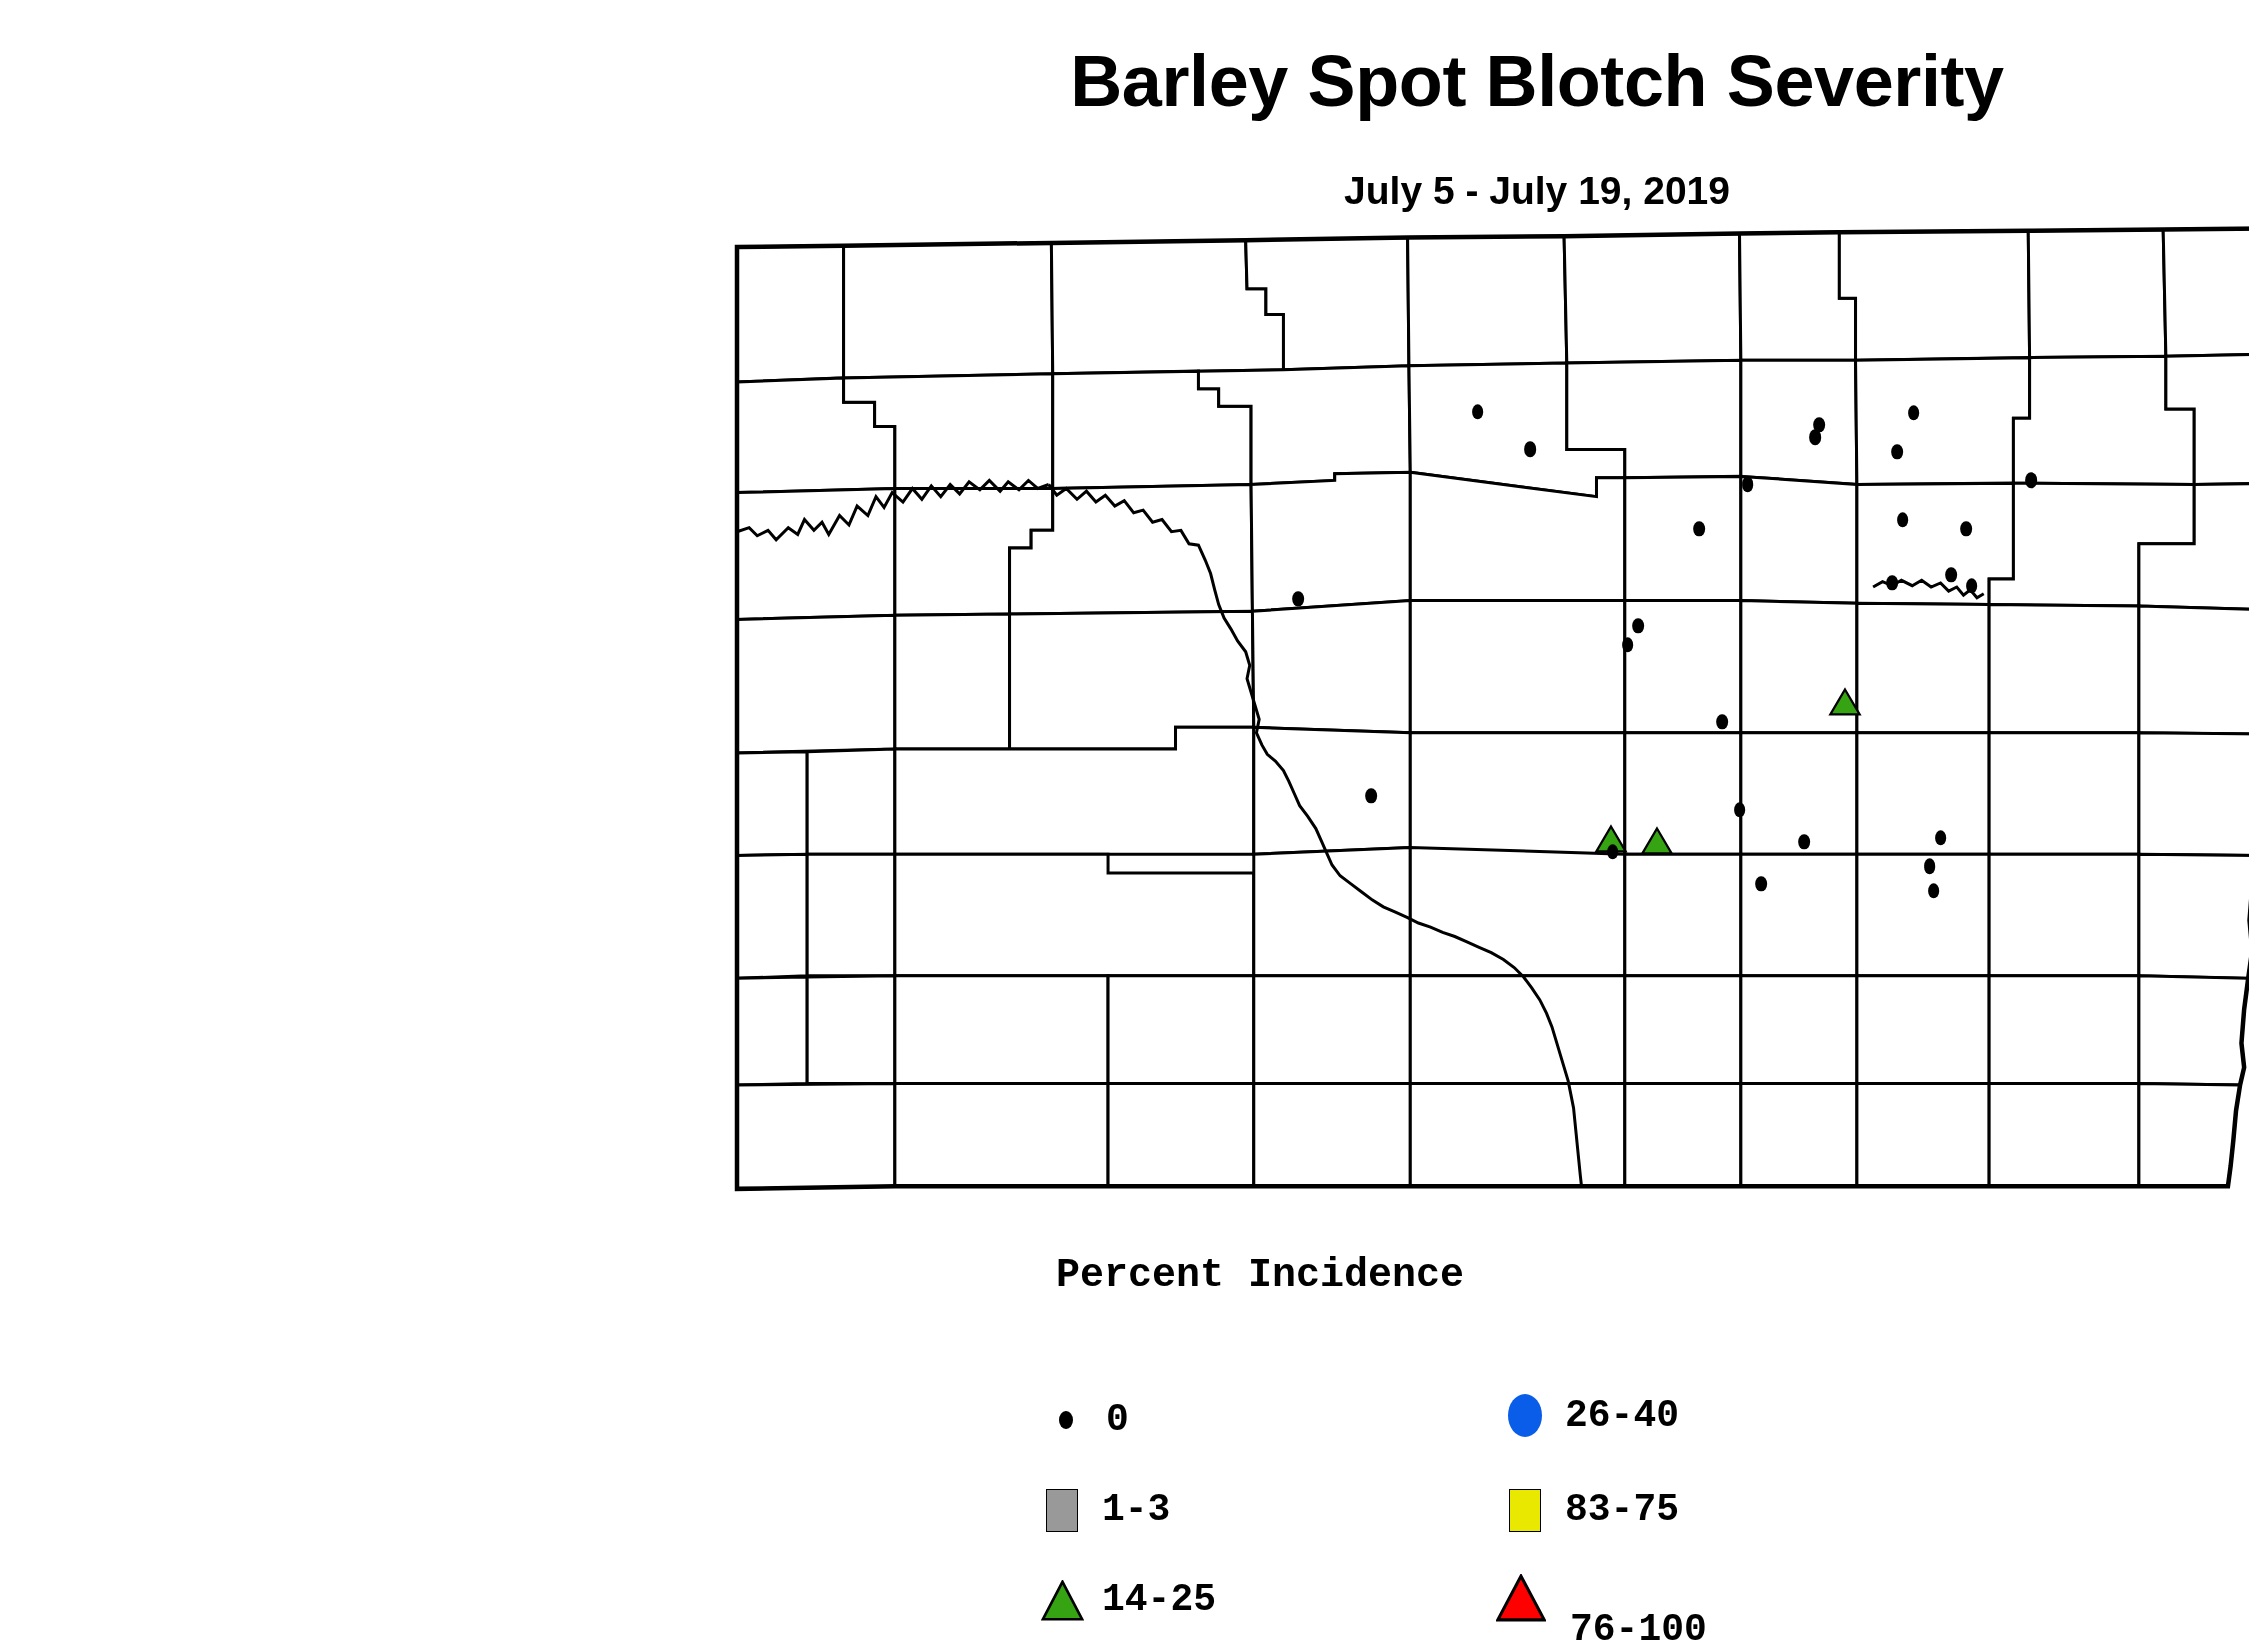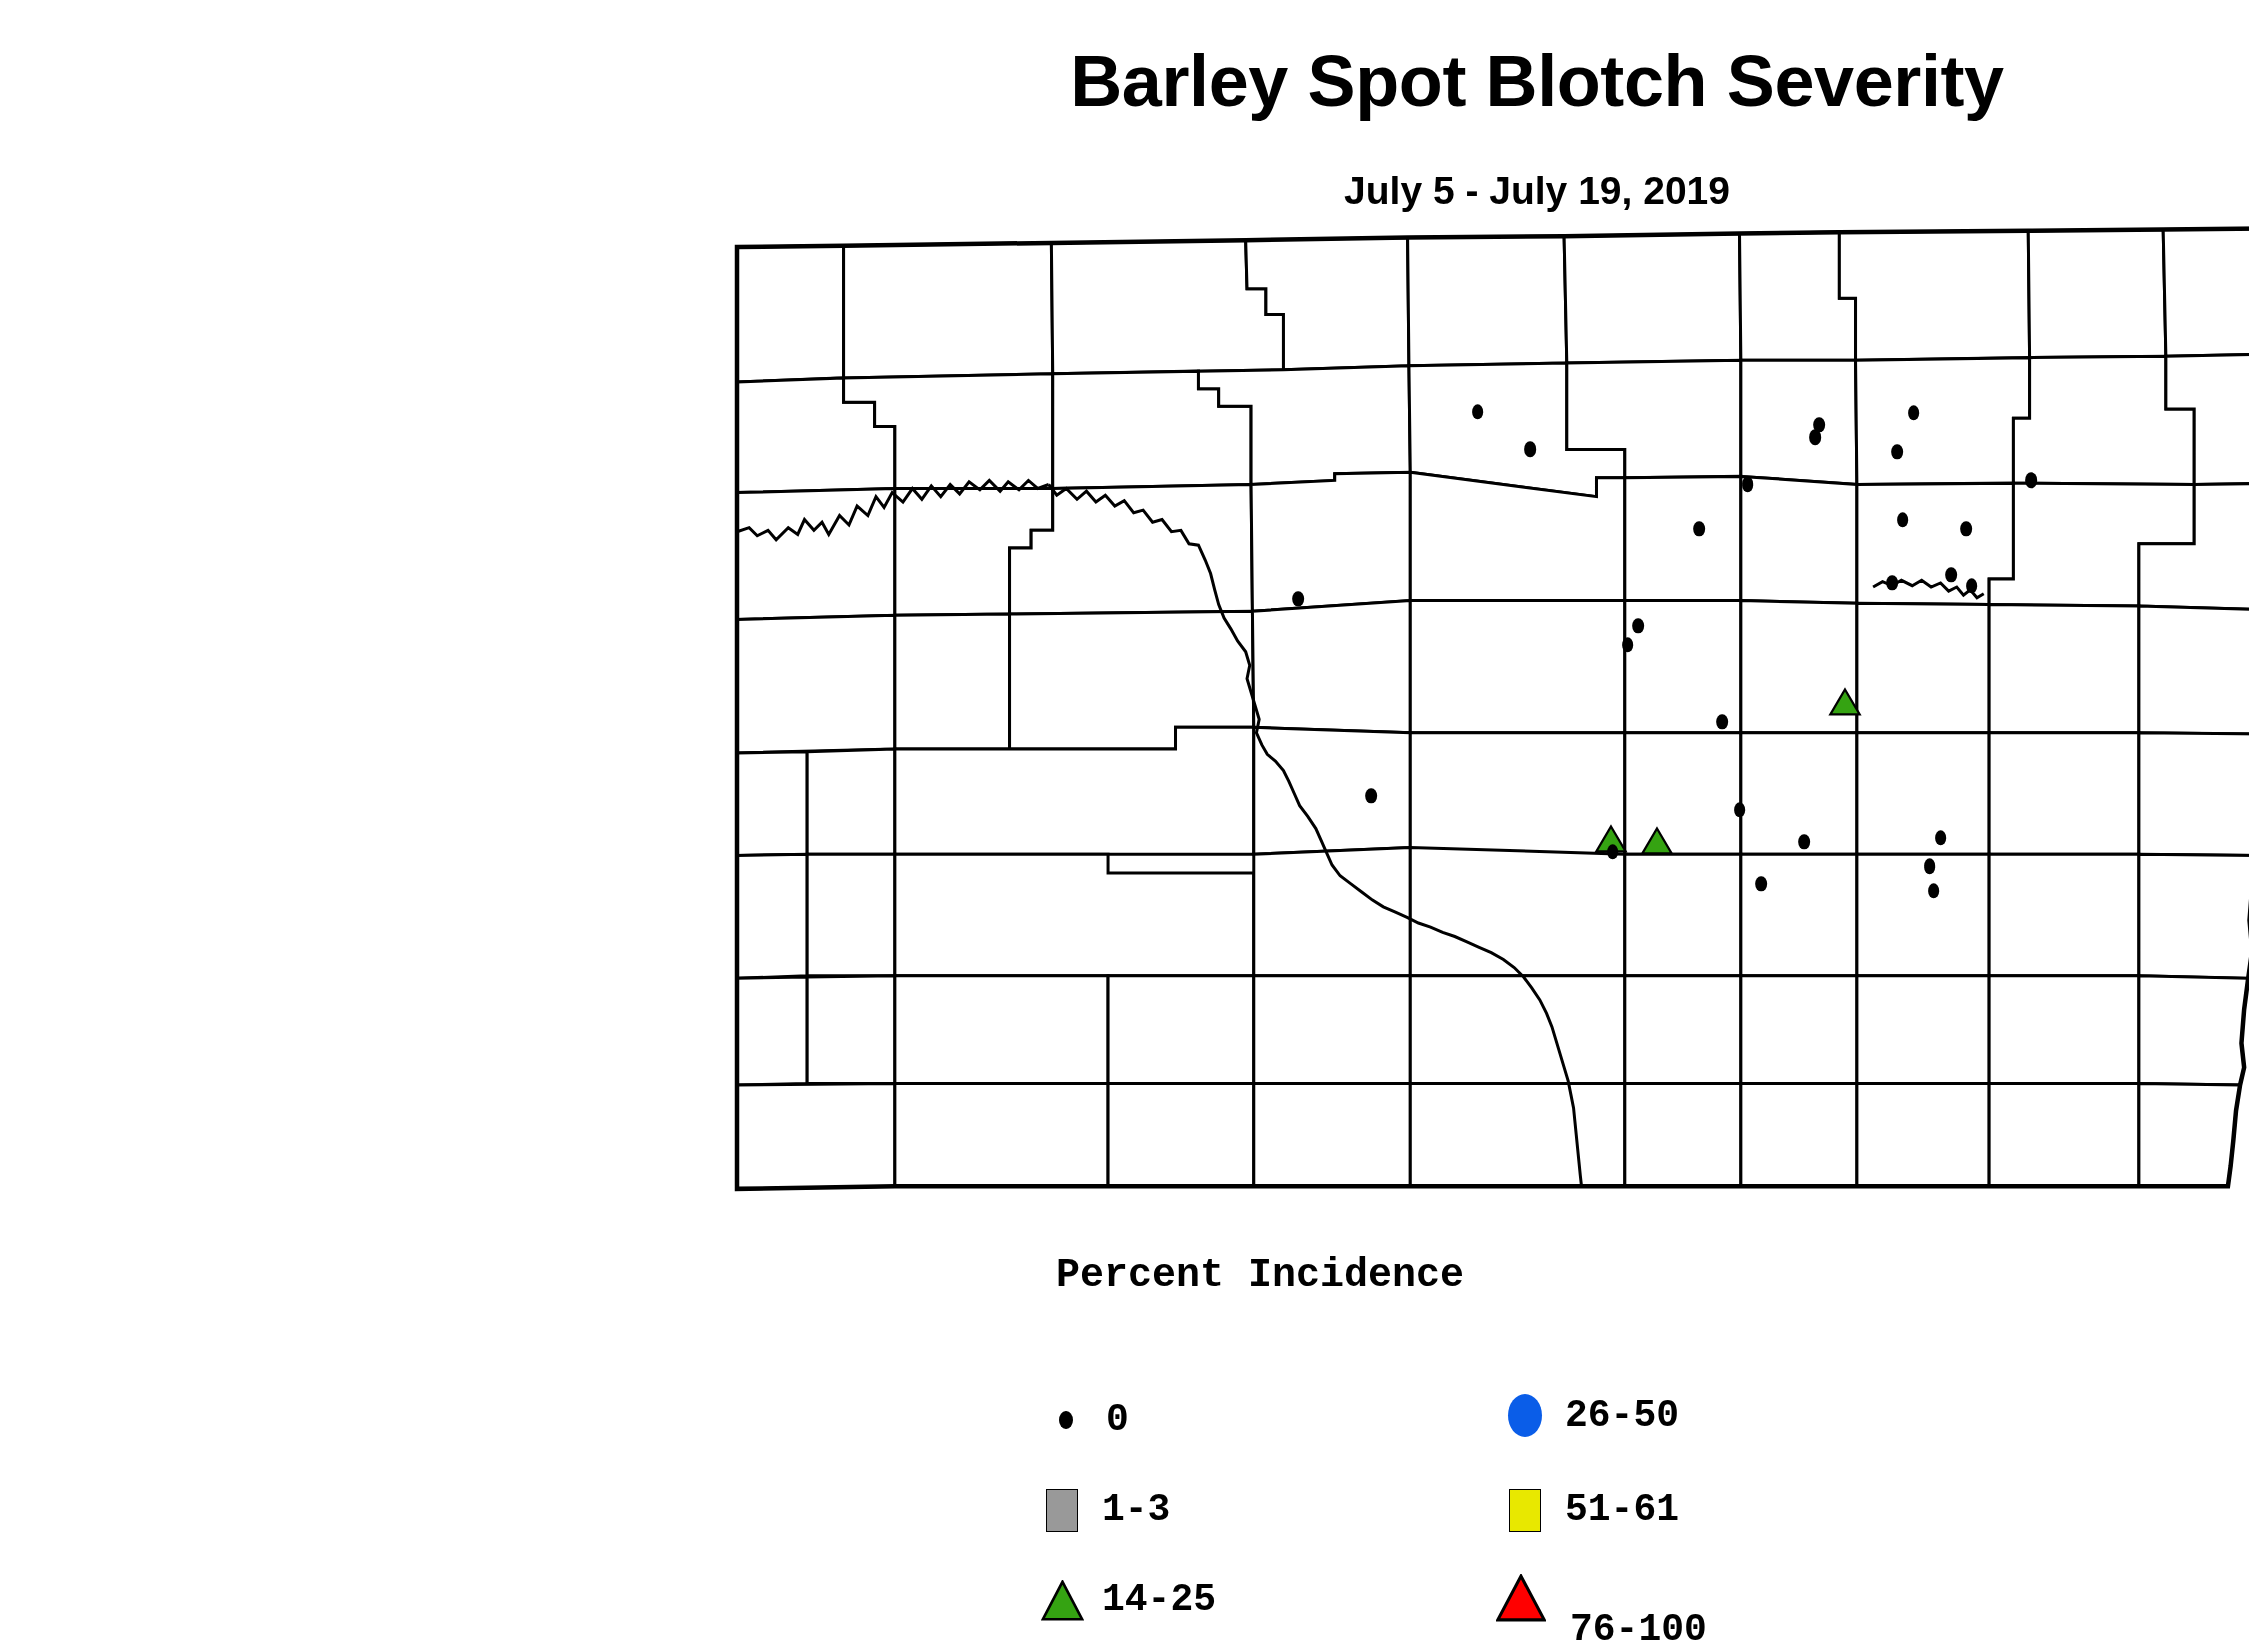--- a/index.html
+++ b/index.html
@@ -324,28 +324,28 @@
               <polygon points="48,4 92,88 4,88" fill="#35A312" stroke="#000" stroke-width="6"></polygon>
             </svg>
         </div>
         <div class="legend-label">14-25</div>
       </div>
 
       <div class="legend-row" style="left:508px;top:-4.5px;">
         <div class="legend-sym">
             <div class="sym-ellipse-big"></div>
           </div>
-        <div class="legend-label">26-50</div>
+        <div class="legend-label">26-40</div>
       </div>
 
       <div class="legend-row" style="left:508px;top:90px;">
         <div class="legend-sym">
             <div class="sym-square yellow"></div>
           </div>
-        <div class="legend-label">51-61</div>
+        <div class="legend-label">83-75</div>
       </div>
 
       <div class="legend-row" style="left:504px;top:178px;">
         <div class="legend-sym">
           <svg class="sym-tri" width="50" height="48" viewBox="0 0 112 106">
               <polygon points="56,4 108,102 4,102" fill="#FF0000" stroke="#000" stroke-width="7"></polygon>
             </svg>
         </div>
         <div class="legend-label" style="left:76px;margin-top:32px;">76-100</div>
       </div>

